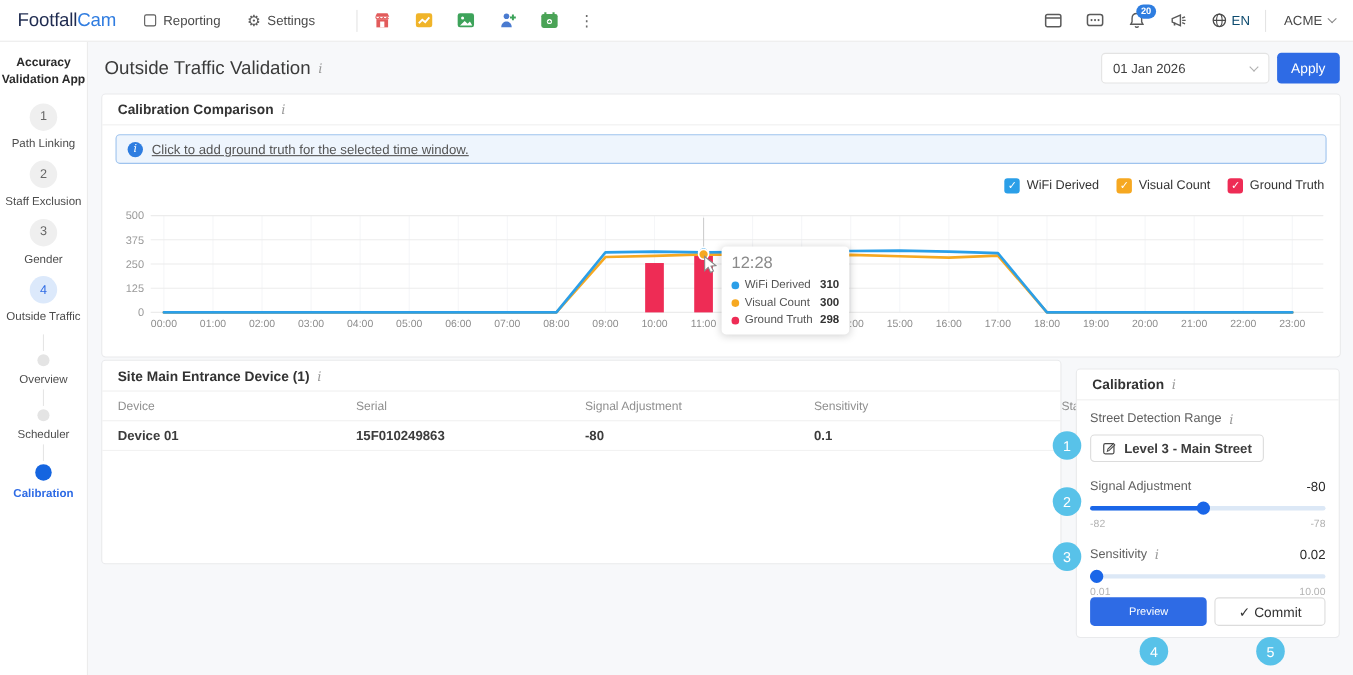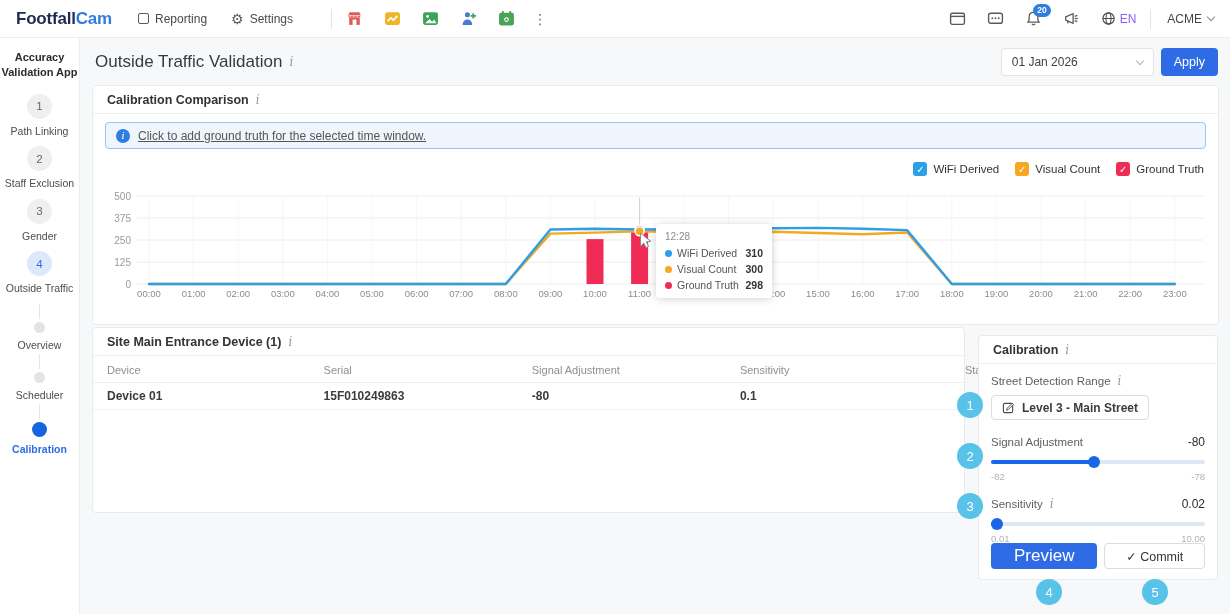--- a/index.html
+++ b/index.html
@@ -2,32 +2,32 @@
 <html><head>
 <meta charset="utf-8">
 <style>
   * { margin:0; padding:0; box-sizing:border-box; }
   html,body { width:1230px; height:614px; overflow:hidden; }
   body { font-family:"Liberation Sans", sans-serif; background:#f7f8fa; color:#3c3c3c; font-size:12px; position:relative; }
 
   
   .topbar { position:absolute; top:0; left:0; width:1230px; height:38px; background:#fff; border-bottom:1px solid #ececec; display:flex; align-items:center; justify-content:space-between; padding:0 16px; z-index:5; }
   .tb-left, .tb-right { display:flex; align-items:center; }
-  .logo { font-size:17px; font-weight:bold; letter-spacing:-0.2px; margin-right:26px; cursor:pointer; }
+  .logo { font-size:17px; font-weight:normal; letter-spacing:-0.2px; margin-right:26px; cursor:pointer; }
   .logo .p1 { color:#1f2b50; } .logo .p2 { color:#2f7ce0; }
   .tb-item { display:flex; align-items:center; gap:6px; color:#4a4a4a; margin-right:24px; cursor:pointer; font-size:12px; }
   .sq-icon { width:11px; height:11px; border:1.5px solid #5a5a5a; border-radius:2px; display:inline-block; }
   .gear { font-size:14px; color:#5a5a5a; line-height:1; }
   .vdiv { width:1px; height:20px; background:#e4e4e4; margin:0 14px; }
   .app-icons { display:flex; align-items:center; gap:21px; }
   .app-icon { width:17px; height:17px; display:inline-flex; cursor:pointer; }
   .kebab { font-size:14px; color:#6a6a6a; margin-left:18px; cursor:pointer; letter-spacing:0; }
   .tb-ico { width:18px; height:18px; margin-left:20px; position:relative; cursor:pointer; display:inline-flex; align-items:center; justify-content:center; }
   .badge { position:absolute; top:-6px; right:-8px; background:#2e7de0; color:#fff; font-size:8.5px; border-radius:8px; padding:1.5px 4px; font-weight:bold; }
-  .lang { display:flex; align-items:center; gap:4px; margin-left:20px; color:#8b5cf6; cursor:pointer; }
+  .lang { display:flex; align-items:center; gap:4px; margin-left:20px; color:#0c4a6e; cursor:pointer; }
   .account { display:flex; align-items:center; gap:6px; color:#454545; font-size:12px; cursor:pointer; margin-left:2px; }
   .chev { width:6px; height:6px; border-right:1.5px solid #8a8a8a; border-bottom:1.5px solid #8a8a8a; transform:rotate(45deg); display:inline-block; margin-top:-3px; }
 
   
   .sidebar { position:absolute; top:38px; left:0; width:80px; height:576px; background:#fff; border-right:1px solid #ececec; display:flex; flex-direction:column; align-items:center; z-index:4; }
   .sb-title { font-size:11px; font-weight:bold; color:#2b2b2b; text-align:center; margin-top:12px; line-height:1.35; }
   .steps { margin-top:14px; display:flex; flex-direction:column; align-items:center; }
   .step { display:flex; flex-direction:column; align-items:center; margin-bottom:9px; cursor:pointer; }
   .step-circle { width:25px; height:25px; border-radius:50%; background:#efefef; color:#666; font-size:11.5px; display:flex; align-items:center; justify-content:center; }
   .step.active .step-circle { background:#dce9fb; color:#2e6be5; }
@@ -61,21 +61,21 @@
   .banner-text { color:#555; font-size:12px;text-decoration:underline; }
   .legend { position:absolute; right:14px; top:76px; display:flex; align-items:center; gap:16px; }
   .legend-item { display:flex; align-items:center; gap:6px; cursor:pointer; }
   .cb { width:14px; height:14px; border-radius:3px; color:#fff; font-size:10px; display:flex; align-items:center; justify-content:center; }
   .legend-label { font-size:11.5px; color:#333; }
   #chart-area { position:absolute; left:12px; top:98px; width:1102px; height:120px; }
   #chart-svg { width:1102px; height:120px; display:block; }
   .ytick { font-size:10px; fill:#9a9a9a; font-family:"Liberation Sans", sans-serif; }
   .xtick { font-size:9.5px; fill:#8c8c8c; font-family:"Liberation Sans", sans-serif; }
   .tooltip { position:absolute; left:551px; top:40px; width:116px; background:#fff; border-radius:4px; box-shadow:0 1px 8px rgba(0,0,0,.18); padding:7px 9px; z-index:3; }
-  .tt-time { font-size:10px; color:#8a8a8a; margin-bottom:5px; }
+  .tt-time { font-size:15px; color:#8a8a8a; margin-bottom:5px; }
   .tt-row { display:flex; align-items:center; gap:5px; margin-top:4px; }
   .tt-dot { width:7px; height:7px; border-radius:50%; flex:none; }
   .tt-label { font-size:10.5px; color:#555; }
   .tt-val { margin-left:auto; font-size:10.5px; font-weight:bold; color:#333; }
 
   
   #card-device { left:11px; top:289px; width:873px; height:186px; }
   .tbl { position:absolute; left:0; right:0; top:29px; }
   .tbl-head, .tbl-row { display:grid; grid-template-columns:20% 19% 19% 21% 21%; padding:0 14px; align-items:center;gap:48px; }
   .tbl-head { height:26px; border-bottom:1px solid #f0f0f0; }
@@ -92,21 +92,21 @@
   .street-btn { margin-top:7px; background:#fff; border:1px solid #dcdcdc; border-radius:4px; height:25px; display:inline-flex; align-items:center; gap:7px; padding:0 10px; font-size:12px; font-weight:bold; color:#3c3c3c; cursor:pointer; font-family:inherit; }
   .slider-block { margin-top:15px; }
   .slider-head { display:flex; align-items:center; }
   .slider-val { margin-left:auto; font-size:12px; color:#2b2b2b; }
   .slider { position:relative; height:14px; margin-top:6px; cursor:pointer; }
   .track { position:absolute; left:0; right:0; top:5px; height:4px; border-radius:2px; background:#dce8f6; }
   .fill { position:absolute; left:0; top:5px; height:4px; border-radius:2px; background:#1a66e8; }
   .handle { position:absolute; top:1px; width:12px; height:12px; border-radius:50%; background:#1a66e8; }
   .slider-range { display:flex; justify-content:space-between; font-size:9.5px; color:#b3b3b3; margin-top:2px; }
   .cal-actions { position:absolute; left:12px; right:12px; top:207px; display:flex; gap:7px; }
-  .btn-preview { flex:1.08; background:#2e6be5; color:#fff; border:none; border-radius:4px; height:26px; font-size:17px; cursor:pointer; font-family:inherit; }
+  .btn-preview { flex:1.08; background:#2e6be5; color:#fff; border:none; border-radius:4px; height:26px; font-size:10px; cursor:pointer; font-family:inherit; }
   .btn-commit { flex:1; background:#fff; color:#333; border:1px solid #dcdcdc; border-radius:4px; height:26px; font-size:12.5px; cursor:pointer; font-family:inherit; }
 
   
   .anno { position:absolute; width:26px; height:26px; border-radius:50%; color:#fff; font-size:13px; display:flex; align-items:center; justify-content:center; z-index:6; }
   #anno1 { left:957px; top:392px; } #anno2 { left:957px; top:443px; } #anno3 { left:957px; top:493px; }
   #anno4 { left:1036px; top:579px; } #anno5 { left:1142px; top:579px; }
 </style>
 </head>
 <body>
 

